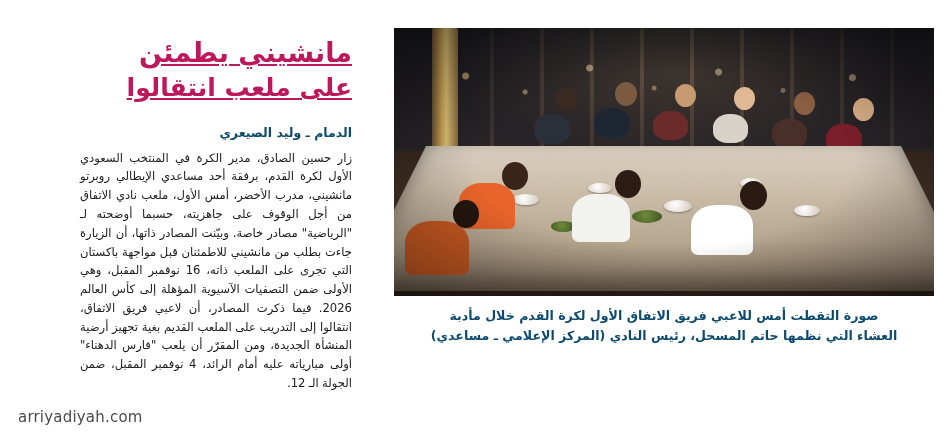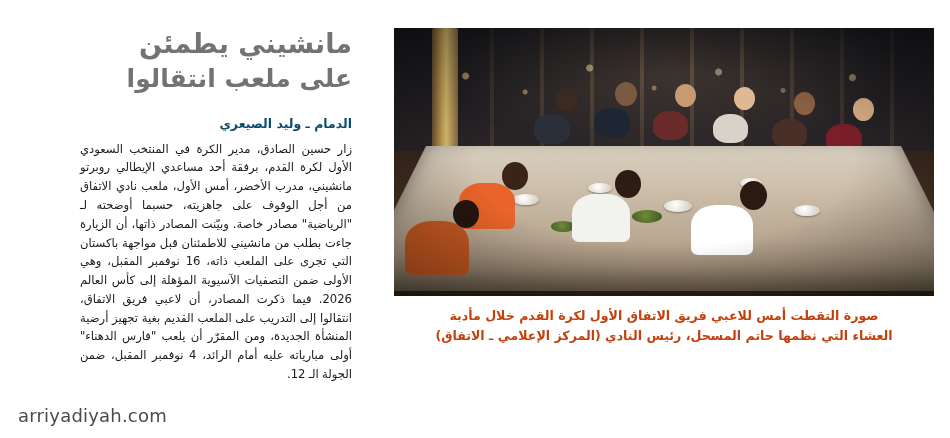--- a/index.html
+++ b/index.html
@@ -36,25 +36,26 @@
   .article {
     width: 300px;
     padding: 14px 18px 10px 10px;
     box-sizing: border-box;
     direction: rtl;
     text-align: right;
   }
   .headline {
     font-family: "DejaVu Sans", "Liberation Sans", sans-serif;
     font-weight: bold;
-    color: #737373;
+    color: #be185d;
     font-size: 27px;
     line-height: 1.34;
     letter-spacing: -0.2px;
-    margin: 12px 0 0 0;
+    margin: 21px 0 0 0;
+    text-decoration: underline;
   }
   .headline .line2 {
     display: block;
     font-size: 25px;
   }
   .byline {
     margin-top: 20px;
     font-size: 12.5px;
     font-weight: bold;
     color: #0c4a6e;
@@ -162,34 +163,34 @@
     background: radial-gradient(ellipse 78% 70% at 50% 50%, rgba(0,0,0,0) 45%, rgba(0,0,0,0.45) 100%);
     pointer-events: none;
   }
 
   .caption {
     margin-top: 10px;
     direction: rtl;
     text-align: center;
     font-size: 12.6px;
     font-weight: bold;
-    color: #c2410c;
+    color: #0c4a6e;
     line-height: 1.55;
   }
   .caption .sub {
     display: block;
   }
 
   
   .watermark {
     position: absolute;
     left: 18px;
     bottom: 12px;
     font-family: "DejaVu Sans", "Liberation Sans", sans-serif;
-    font-size: 18px;
+    font-size: 15px;
     color: #4a4a4a;
     direction: ltr;
     letter-spacing: 0.2px;
   }
 </style>
 </head>
 <body>
 
 <div class="clipping">
   <div class="clipping-inner">
@@ -240,20 +241,20 @@
         <div class="diner" style="left:55%;top:66%;width:62px;height:50px;background:#ffffff;border-radius:40% 40% 12% 12%;"></div>
         <div class="head" style="left:64%;top:57%;width:27px;height:29px;background:#2a1a12;"></div>
         <div class="diner" style="left:2%;top:72%;width:64px;height:54px;background:#c95a22;border-radius:40% 40% 12% 12%;"></div>
         <div class="head" style="left:11%;top:64%;width:26px;height:28px;background:#241610;"></div>
 
         <div class="photo-vignette"></div>
       </div>
 
       <div class="caption">
         <span class="sub">صورة التقطت أمس للاعبي فريق الاتفاق الأول لكرة القدم خلال مأدبة</span>
-        <span class="sub">العشاء التي نظمها حاتم المسحل، رئيس النادي   (المركز الإعلامي ـ الاتفاق)</span>
+        <span class="sub">العشاء التي نظمها حاتم المسحل، رئيس النادي   (المركز الإعلامي ـ مساعدي)</span>
       </div>
     </div>
 
   </div>
 </div>
 
 <div class="watermark">arriyadiyah.com</div>
 
 </body></html>

